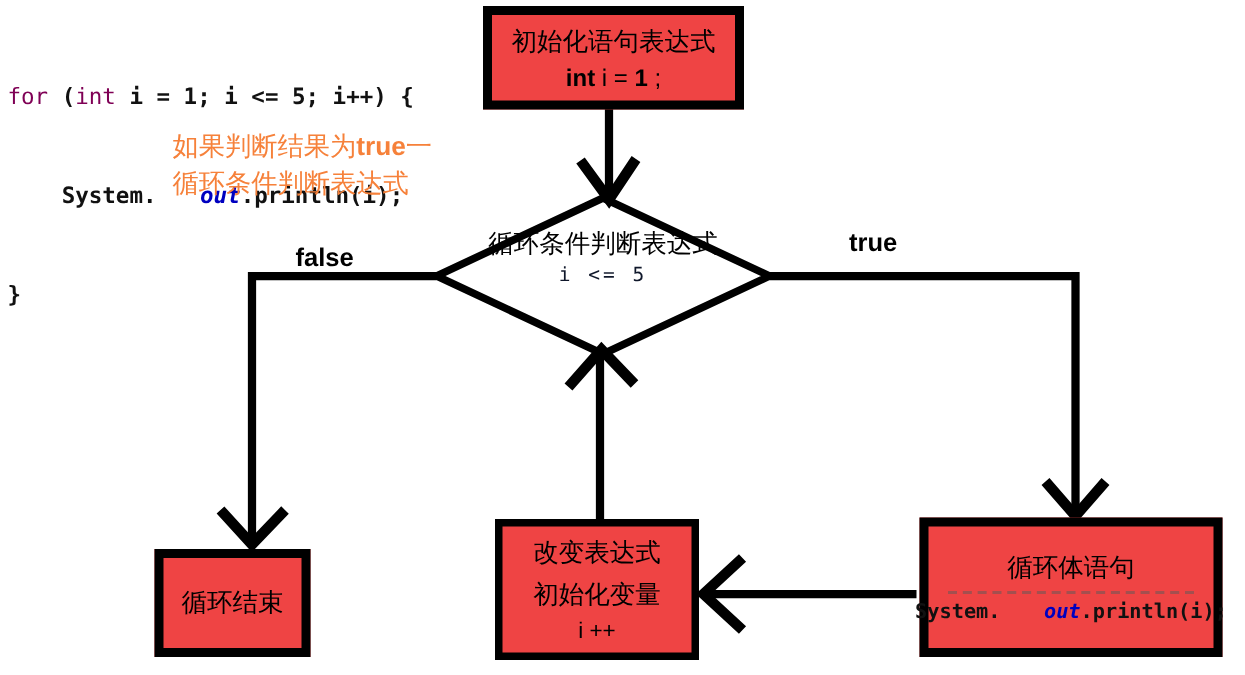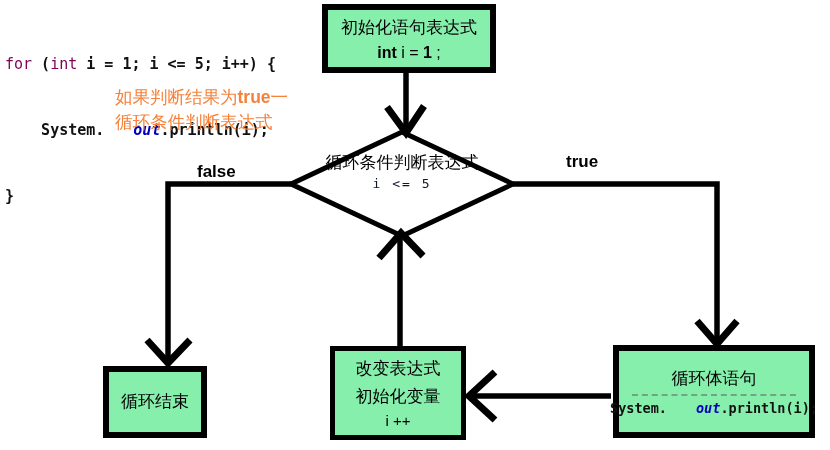--- a/index.html
+++ b/index.html
@@ -25,21 +25,21 @@
   .annotation {
     position:absolute; left:115px; top:85px;
     font-size:17.5px; line-height:24.5px;
     color:#f6813a; white-space:nowrap;
   }
   .annotation .en { font-weight:700; }
 
   
   .box {
     position:absolute; box-sizing:border-box;
-    border:6px solid #000; background:#86efac;
+    border:6px solid #000; background:#ef4444;
     display:flex; flex-direction:column;
     align-items:center; justify-content:center;
     text-align:center;
   }
   .box .cn { font-size:17px; line-height:24px; color:#000; }
 
   .init-box  { left:322px; top:4px;   width:174px; height:69px; }
   .init-box .stmt { font-size:16px; margin-top:4px;text-align:right; }
   .init-box .stmt b { font-weight:700; }
 

